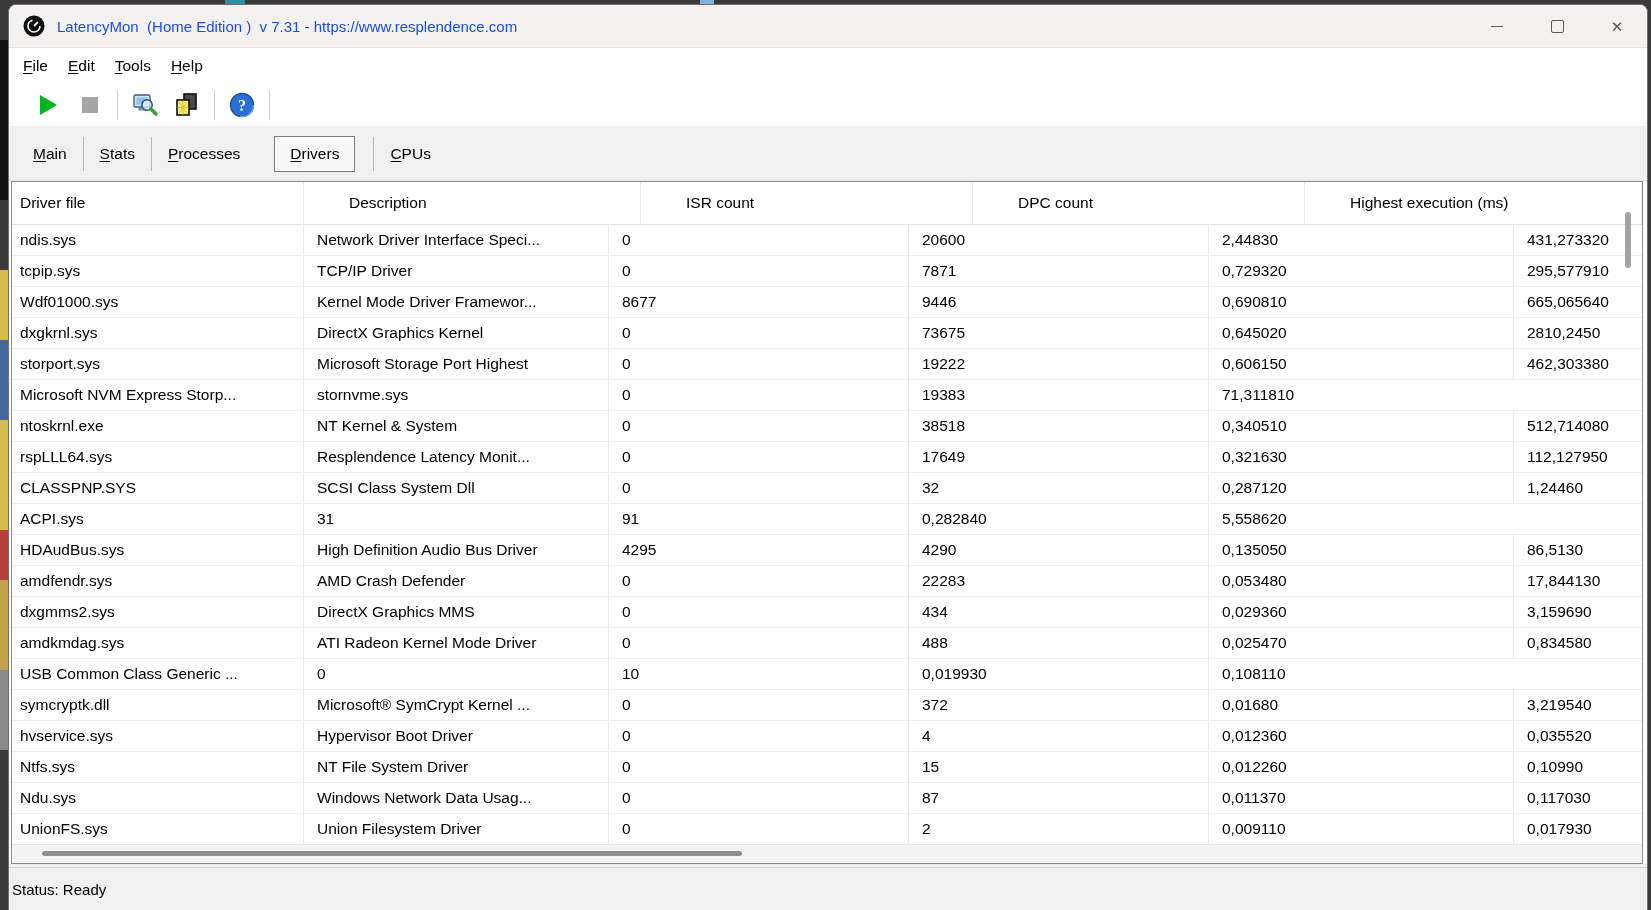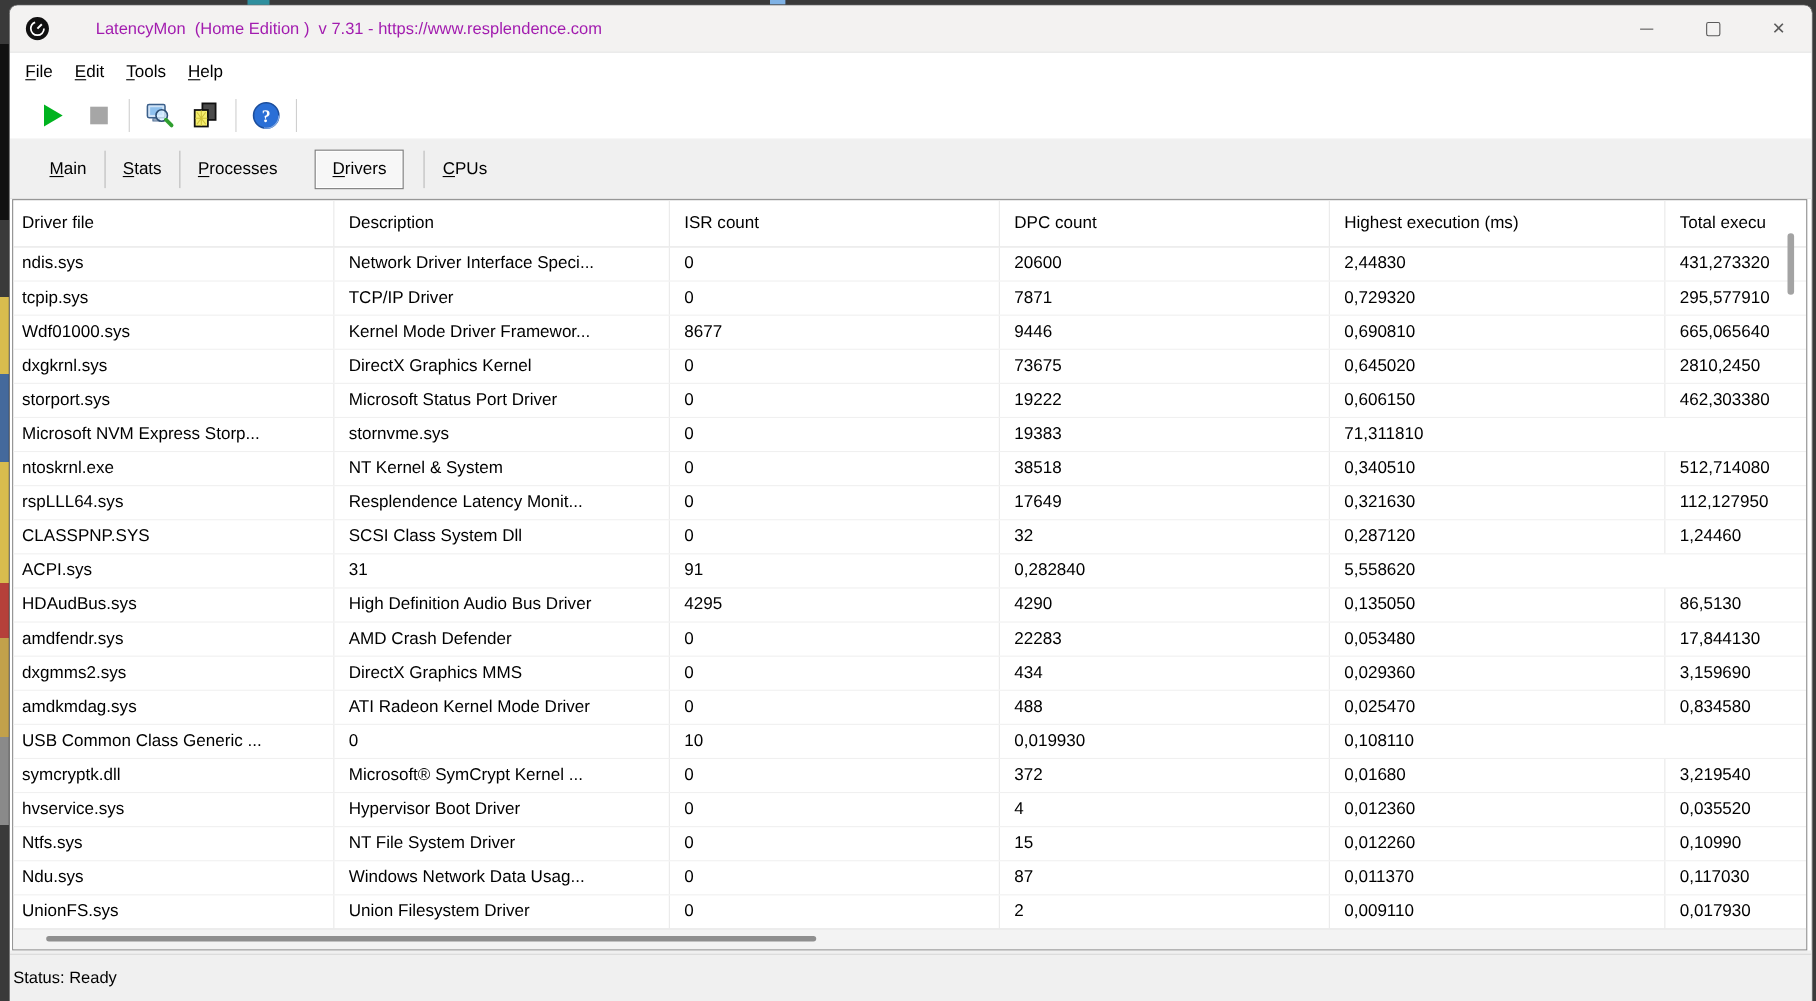--- a/index.html
+++ b/index.html
@@ -7,50 +7,50 @@
   
   .backdrop{position:absolute;inset:0;}
   .sliver{position:absolute;}
   
   .window{position:absolute;left:8px;top:4px;width:1640px;height:906px;
     box-sizing:border-box;border:1px solid #6f6f6f;border-bottom:none;
     border-radius:8px 8px 0 0;background:#ffffff;display:flex;flex-direction:column;overflow:hidden;}
   
   .titlebar{height:42px;flex:none;background:#f3f2f1;display:flex;align-items:center;border-bottom:1px solid #e3e3e3;}
   .appicon{width:22px;height:22px;margin:0 12px 0 14px;flex:none;}
-  .title{font-size:15px;color:#a21caf;white-space:pre;margin-left:30px;}
+  .title{font-size:15px;color:#1d4ed8;white-space:pre;}
   .wincontrols{margin-left:auto;display:flex;height:100%;}
   .wcbtn{width:60px;height:100%;display:flex;align-items:center;justify-content:center;color:#5a5a5a;}
   .glyph-min{width:12px;height:1px;background:#5a5a5a;}
   .glyph-max{width:11px;height:11px;border:1px solid #5a5a5a;border-radius:2px;}
   .glyph-close{font-size:15px;line-height:1;color:#5a5a5a;}
   
   .menubar{height:36px;flex:none;background:#fff;display:flex;align-items:center;padding-left:4px;}
   .menuitem{font-size:15.5px;color:#000;padding:4px 10px;cursor:default;}
   .u{text-decoration:underline;text-underline-offset:2px;}
   
   .toolbar{height:42px;flex:none;background:#fff;display:flex;align-items:center;border-bottom:1px solid #ececec;padding-left:18px;}
   .tbtn{width:42px;height:34px;display:flex;align-items:center;justify-content:center;flex:none;}
   .tsep{width:1px;height:30px;background:#cfcfcf;margin:0 6px;flex:none;}
   .play{width:0;height:0;border-left:17px solid #00b31f;border-top:10px solid transparent;border-bottom:10px solid transparent;}
   .stop{width:16px;height:16px;background:#a6a6a6;}
   
-  .tabbar{height:53px;flex:none;background:#f0f0f0;display:flex;align-items:center;padding-left:20px;border-bottom:1px solid #e4e4e4;}
+  .tabbar{height:53px;flex:none;background:#f0f0f0;display:flex;align-items:center;padding-left:8px;border-bottom:1px solid #e4e4e4;}
   .tab{font-size:15.5px;color:#000;padding:9px 16px;cursor:default;}
   .tab.selected{border:1px solid #7a7a7a;background:#f7f7f7;box-shadow:inset 0 0 0 1px #ffffff;padding:8px 15px;margin:0 18px;}
   .tabsep{width:1px;height:34px;background:#b9b9b9;flex:none;}
   
   .tablebox{flex:none;margin:0 4px 0 2px;height:683px;box-sizing:border-box;
     border:1px solid #8d8d8d;background:#fff;position:relative;overflow:hidden;}
   .tr{display:grid;grid-template-columns:292px 305px 300px 300px 305px 1fr;}
   .th,.td{box-sizing:border-box;border-right:1px solid #e9e9e9;padding-left:13px;
     white-space:nowrap;overflow:hidden;font-size:15.5px;color:#000;}
   .th:first-child,.td:first-child{padding-left:8px;}
   .th:last-child,.td:last-child{border-right:none;}
-  .headrow{height:42px;border-bottom:1px solid #e2e2e2;}
+  .headrow{height:42px;border-bottom:1px solid #e2e2e2;gap:32px;}
   .headrow .th{line-height:41px;}
   .rows{height:623px;overflow:hidden;}
   .rows .tr{height:30px;border-bottom:1px solid #f0f0f0;}
   .rows .td{line-height:29px;}
   .hscrollzone{position:absolute;left:0;right:0;bottom:0;height:18px;background:#f3f3f3;border-top:1px solid #e6e6e6;}
   .hthumb{position:absolute;left:30px;top:6px;width:700px;height:5px;background:#8f8f8f;border-radius:3px;}
   .vthumb{position:absolute;right:11px;top:30px;width:6px;height:56px;background:#a3a3a3;border-radius:3px;}
   
   .gap{flex:1;background:#f0f0f0;}
   .statusbar{height:42px;flex:none;background:#f0f0f0;border-top:1px solid #d7d7d7;display:flex;align-items:center;padding-left:3px;}
@@ -183,21 +183,21 @@
         <div class="tr">
           <div class="td">dxgkrnl.sys</div>
           <div class="td">DirectX Graphics Kernel</div>
           <div class="td">0</div>
           <div class="td">73675</div>
           <div class="td">0,645020</div>
           <div class="td">2810,2450</div>
         </div>
         <div class="tr">
           <div class="td">storport.sys</div>
-          <div class="td">Microsoft Status Port Driver</div>
+          <div class="td">Microsoft Storage Port Highest</div>
           <div class="td">0</div>
           <div class="td">19222</div>
           <div class="td">0,606150</div>
           <div class="td">462,303380</div>
         </div>
         <div class="tr">
           <div class="td">Microsoft NVM Express Storp...</div>
           <div class="td">stornvme.sys</div>
           <div class="td">0</div>
           <div class="td">19383</div>

